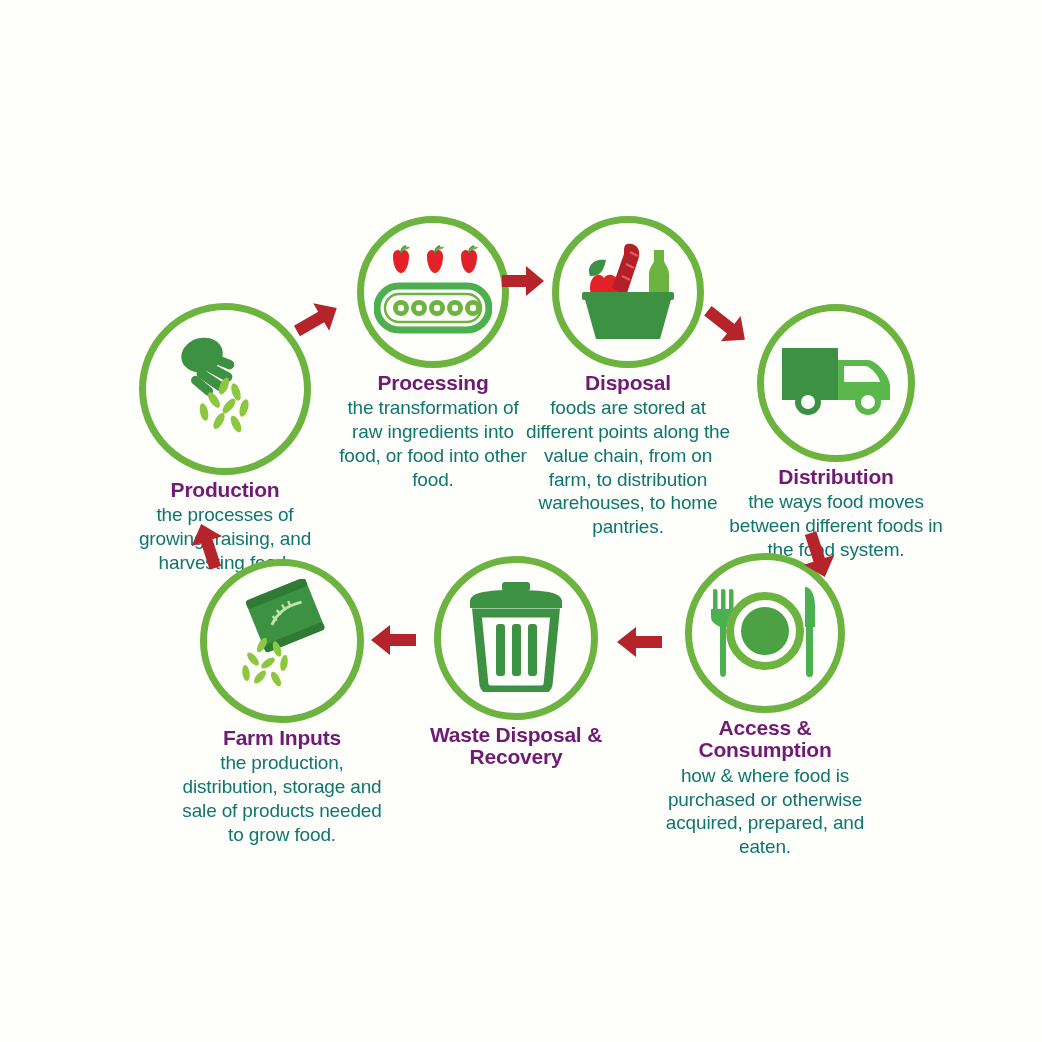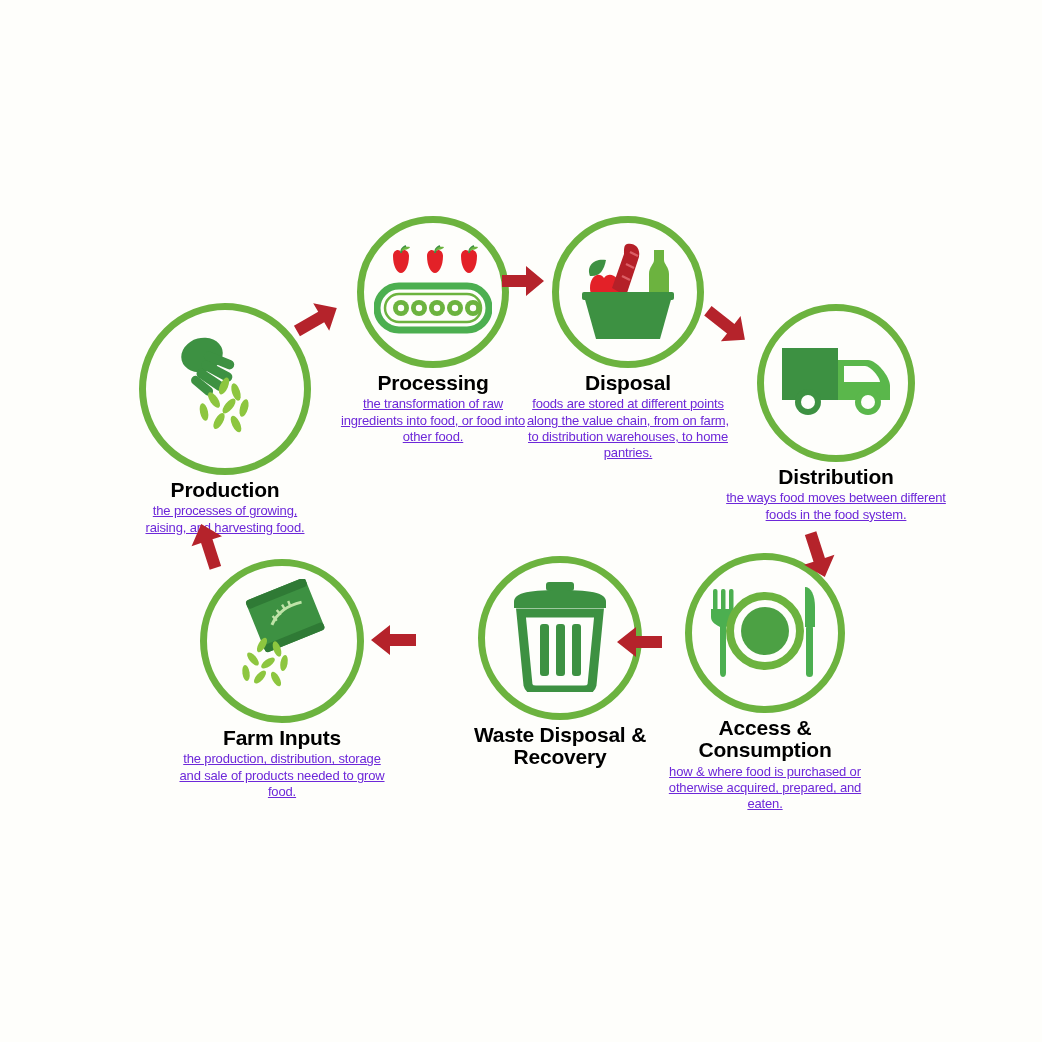--- a/index.html
+++ b/index.html
@@ -30,33 +30,32 @@
     box-sizing: border-box;
     display: flex;
     align-items: center;
     justify-content: center;
   }
   .caption {
     text-align: center;
     margin-top: 4px;
   }
   .node-title {
-    color: #000000;
+    color: #701a75;
     font-weight: bold;
     font-size: 21px;
     line-height: 1.07;
     letter-spacing: -0.2px;
   }
   .node-desc {
-    color: #6d28d9;
-    font-size: 13px;
+    color: #0f766e;
+    font-size: 19px;
     line-height: 1.25;
     letter-spacing: -0.15px;
     margin-top: 2px;
-    text-decoration: underline;
   }
   
   .arrow {
     position: absolute;
   }
   .arrow svg { display: block; }
 </style>
 </head>
 <body>
 
@@ -223,21 +222,21 @@
           </g>
         </svg>
       </span>
     </div>
     <div class="caption">
       <div class="node-title">Access &amp; Consumption</div>
       <div class="node-desc">how &amp; where food is purchased or otherwise acquired, prepared, and eaten.</div>
     </div>
   </div>
 
-  <div class="node" style="left:396px; top:556px; width:240px;margin-left:44px;">
+  <div class="node" style="left:396px; top:556px; width:240px;">
     <div class="circle" style="width:164px; height:164px; margin:0 auto;">
       <span>
         <svg width="104" height="112" viewBox="0 0 104 112">
 
           <rect x="38" y="2" width="28" height="9" rx="3" fill="#3d9142"></rect>
 
           <path d="M6 22 C6 14 16 10 52 10 C88 10 98 14 98 22 L98 28 L6 28 Z" fill="#3d9142"></path>
 
           <path d="M13 33 L91 33 L84 105 C83 109 80 110 76 110 L28 110 C24 110 21 109 20 105 Z" fill="none" stroke="#3d9142" stroke-width="9"></path>
 

